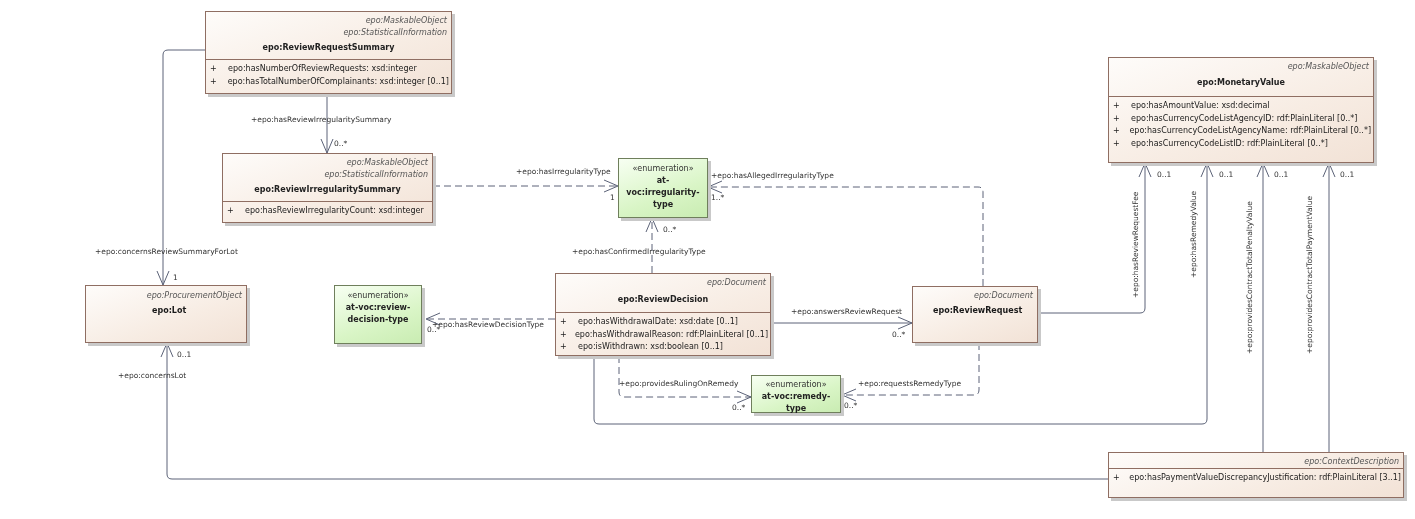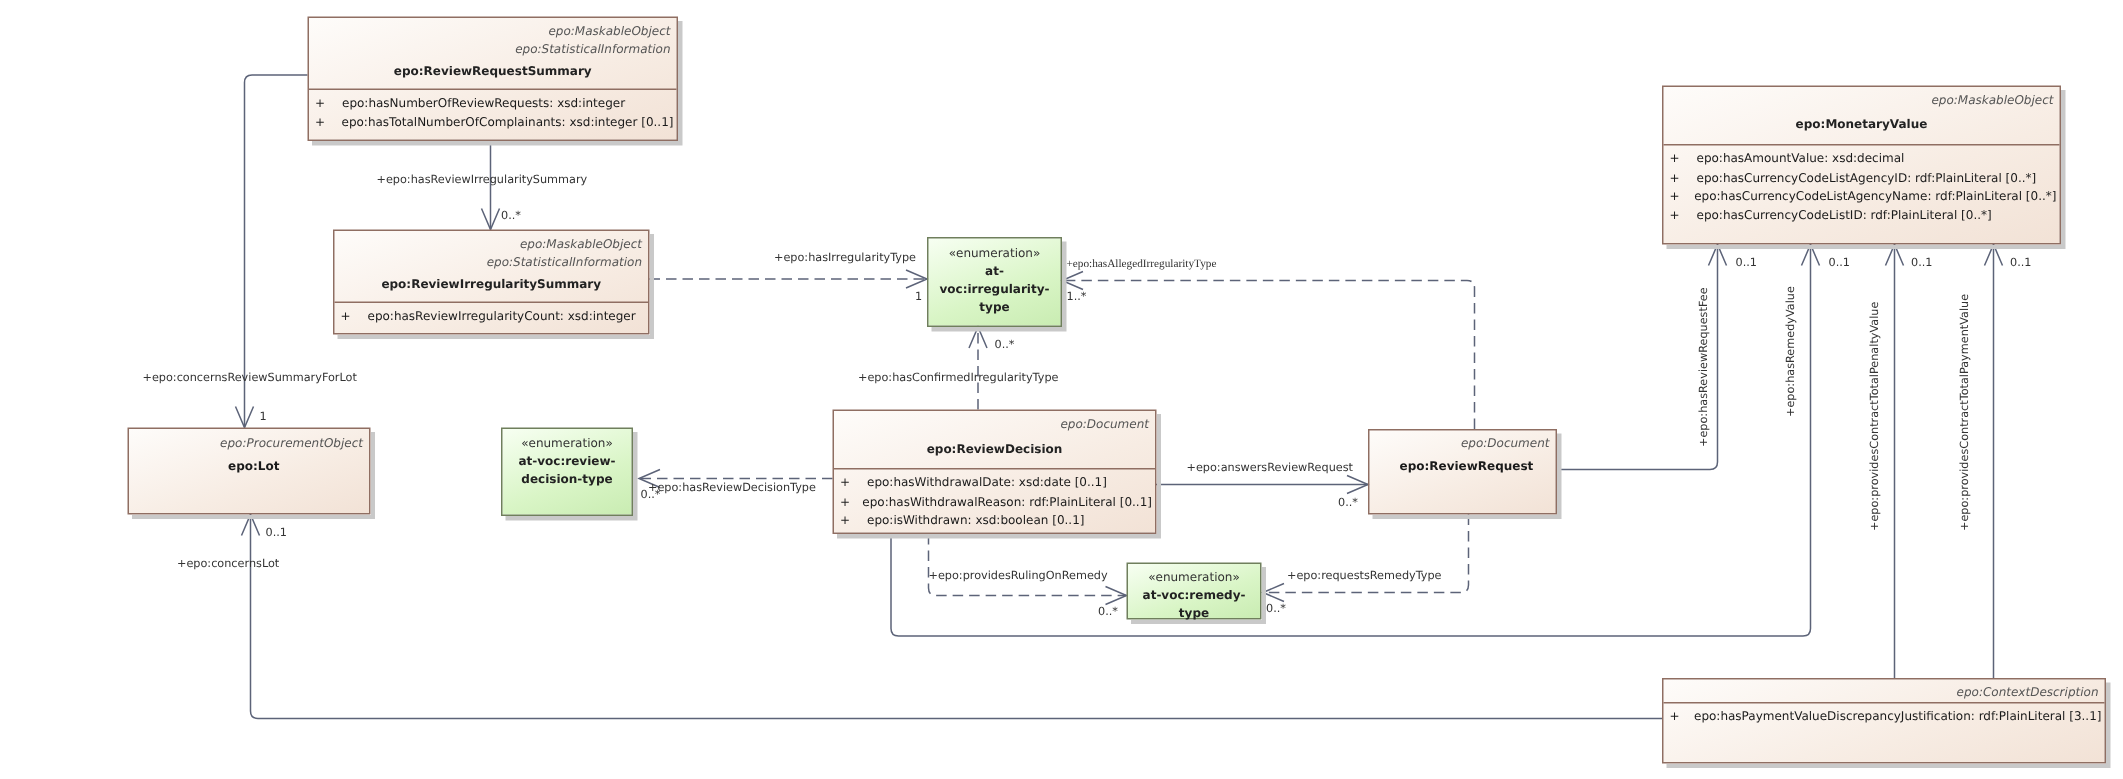--- a/index.html
+++ b/index.html
@@ -150,21 +150,21 @@
         <span class="vis">+</span>
         <span>epo:hasCurrencyCodeListAgencyName: rdf:PlainLiteral [0..*]</span>
       </div>
     <div class="attr">
         <span class="vis">+</span>
         <span>epo:hasCurrencyCodeListID: rdf:PlainLiteral [0..*]</span>
       </div>
   </div>
 </div>
 
-<div class="box" style="left:1108px;top:452px;width:296px;height:57px;">
+<div class="box" style="left:1108px;top:452px;width:296px;height:46px;">
   <div class="stereo" style="padding-top:3px;">epo:ContextDescription</div>
   <div class="attrs">
     <div class="attr">
         <span class="vis">+</span>
         <span>epo:hasPaymentValueDiscrepancyJustification: rdf:PlainLiteral [3..1]</span>
       </div>
   </div>
 </div>
 
 <div class="box enum" style="left:618px;top:158px;width:90px;height:60px;">
@@ -189,21 +189,21 @@
 
 <div class="lbl" style="left:95px;top:247px;">+epo:concernsReviewSummaryForLot</div>
 <div class="lbl" style="left:173px;top:273px;">1</div>
 
 <div class="lbl" style="left:177px;top:350px;">0..1</div>
 <div class="lbl" style="left:118px;top:371px;">+epo:concernsLot</div>
 
 <div class="lbl" style="left:516px;top:167px;">+epo:hasIrregularityType</div>
 <div class="lbl" style="left:610px;top:193px;">1</div>
 
-<div class="lbl" style="left:711px;top:171px;font-family:Liberation Serif, serif;">+epo:hasAllegedIrregularityType</div>
+<div class="lbl" style="left:711px;top:171px;">+epo:hasAllegedIrregularityType</div>
 <div class="lbl" style="left:711px;top:193px;">1..*</div>
 
 <div class="lbl" style="left:663px;top:225px;">0..*</div>
 <div class="lbl" style="left:572px;top:247px;">+epo:hasConfirmedIrregularityType</div>
 
 <div class="lbl" style="left:432px;top:320px;">+epo:hasReviewDecisionType</div>
 <div class="lbl" style="left:427px;top:325px;">0..*</div>
 
 <div class="lbl" style="left:791px;top:307px;text-align:right;">+epo:answersReviewRequest</div>
 <div class="lbl" style="left:892px;top:330px;">0..*</div>

